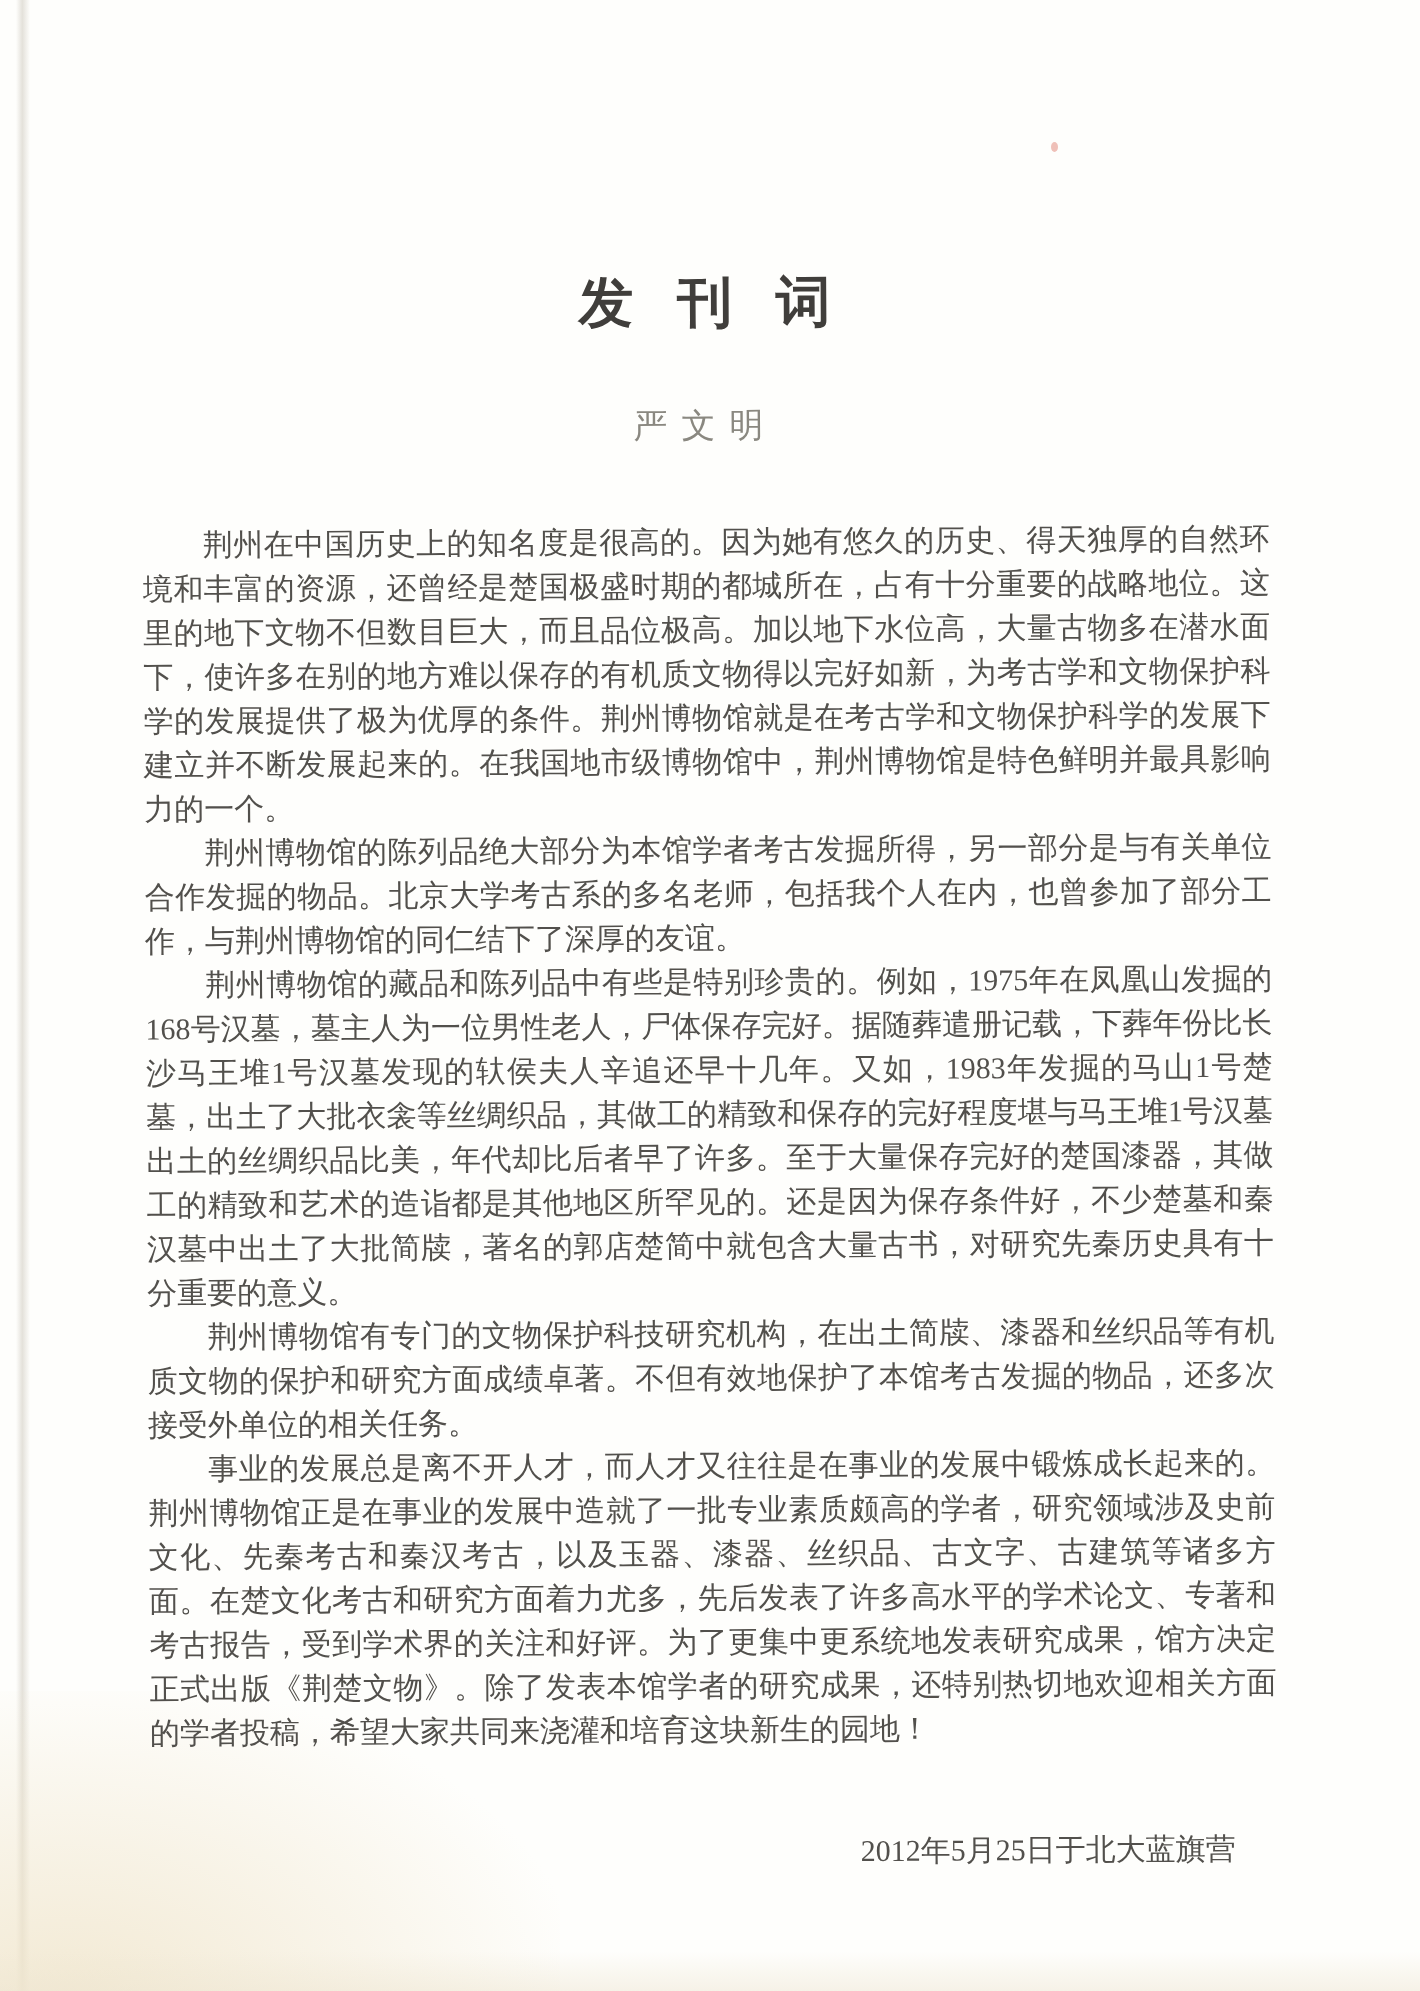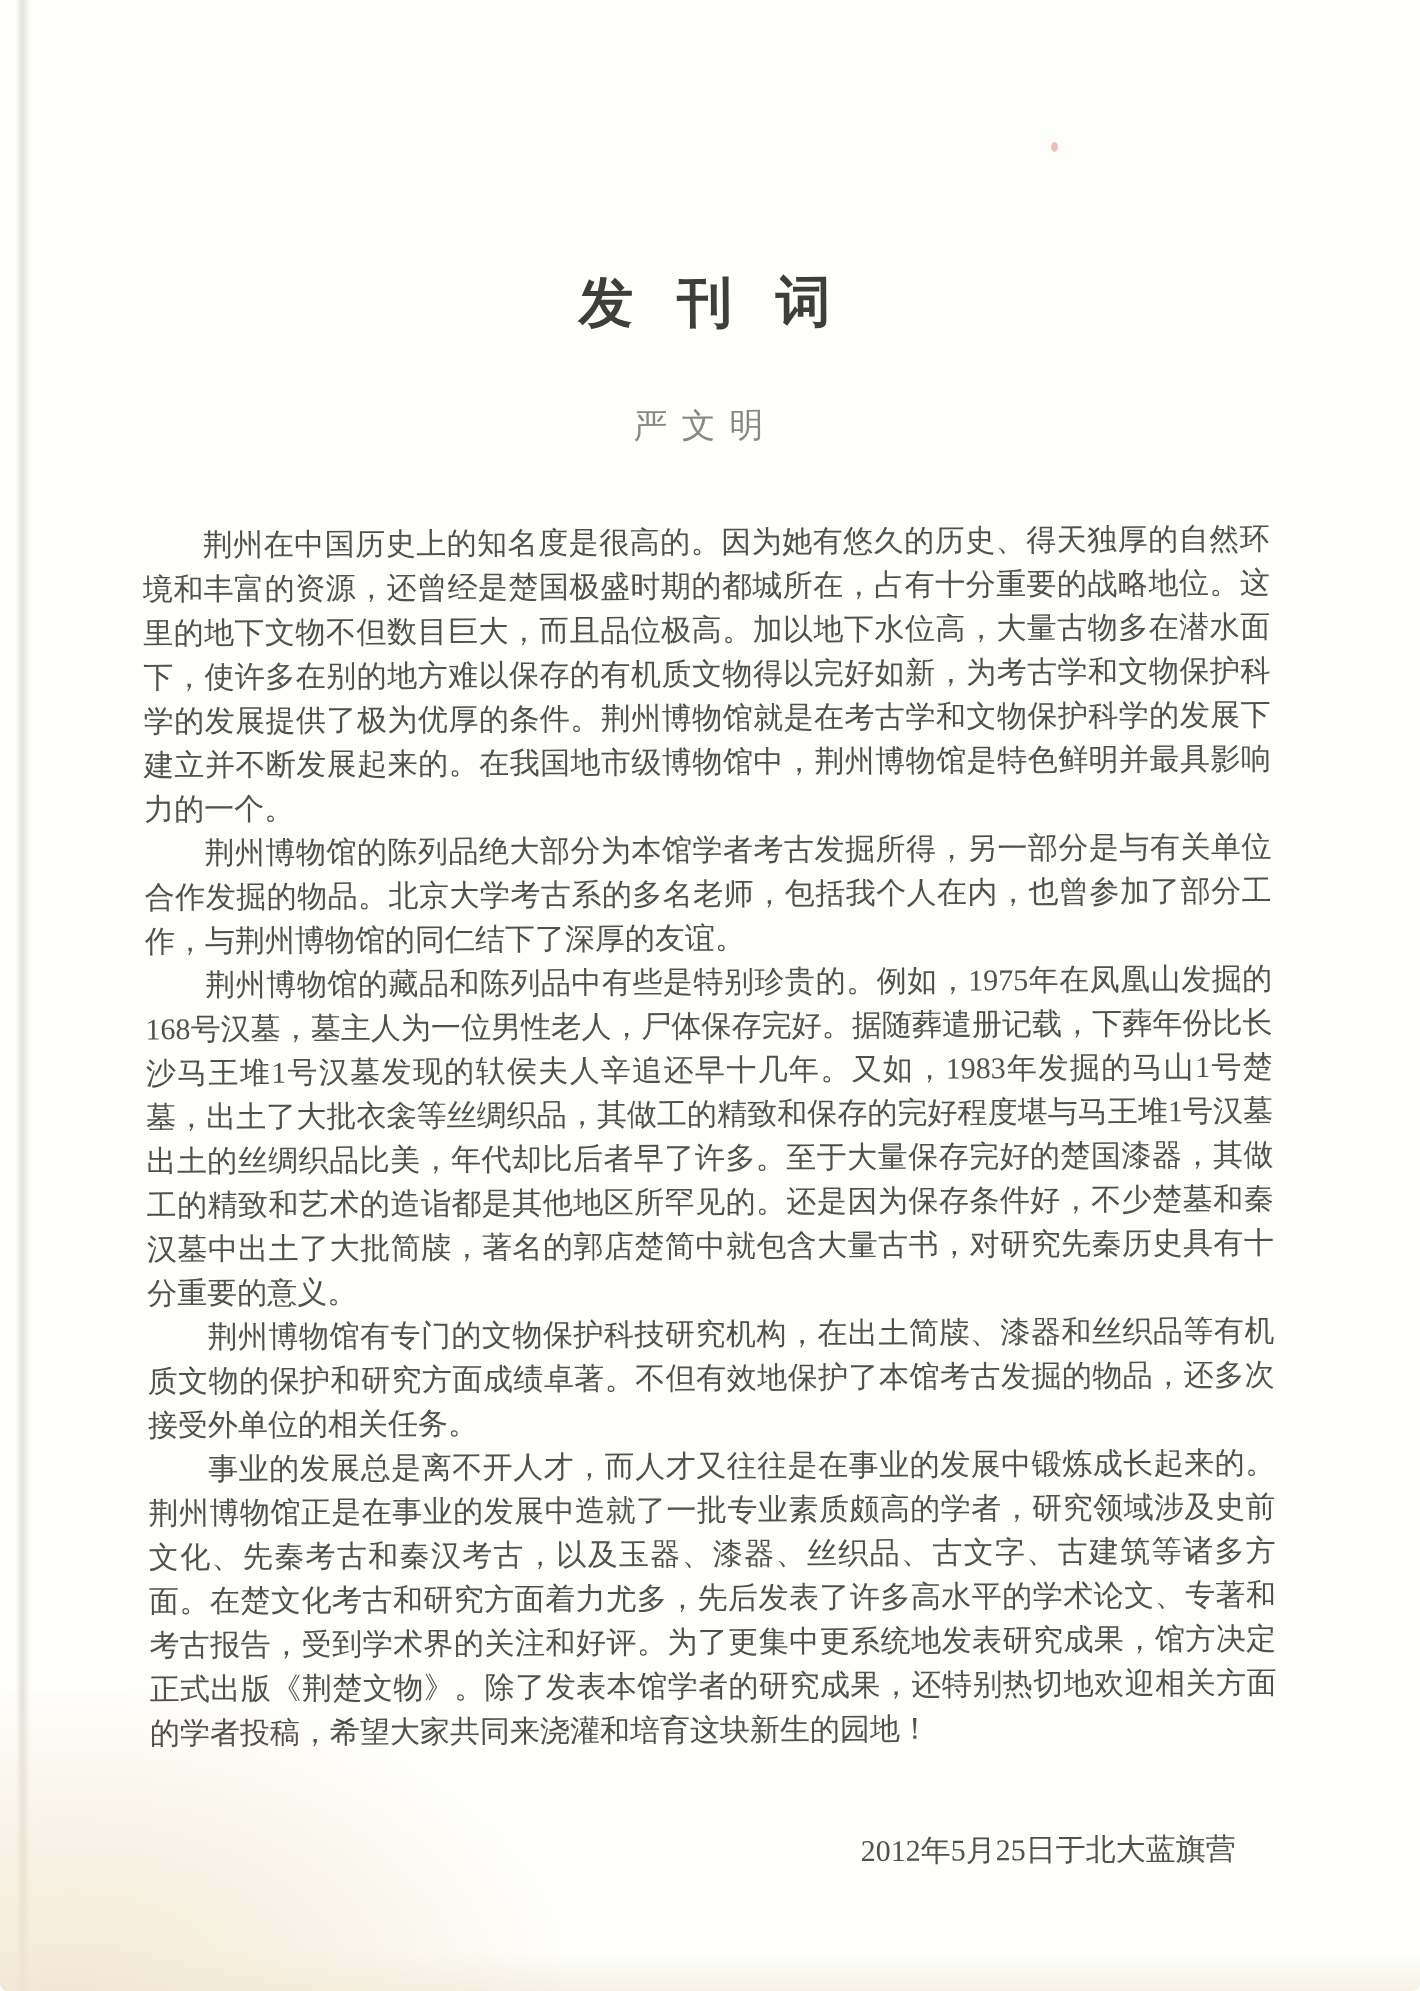--- a/index.html
+++ b/index.html
@@ -6,21 +6,20 @@
   body {
     width: 1420px; height: 1991px;
     background: #ffffff;
     font-family: "Liberation Serif", "DejaVu Serif", serif;
   }
   .page {
     position: relative;
     width: 1420px; height: 1991px;
     background: var(--paper, #fefefc);
     overflow: hidden;
-    border-radius: 8px;
   }
   
   .gutter-line {
     position: absolute; left: 16px; top: 0; bottom: 0; width: 14px;
     background: linear-gradient(to right,
       rgba(205,199,187,0) 0%,
       rgba(196,190,177,0.45) 45%,
       rgba(205,199,187,0) 100%);
   }
   .corner-tint {

